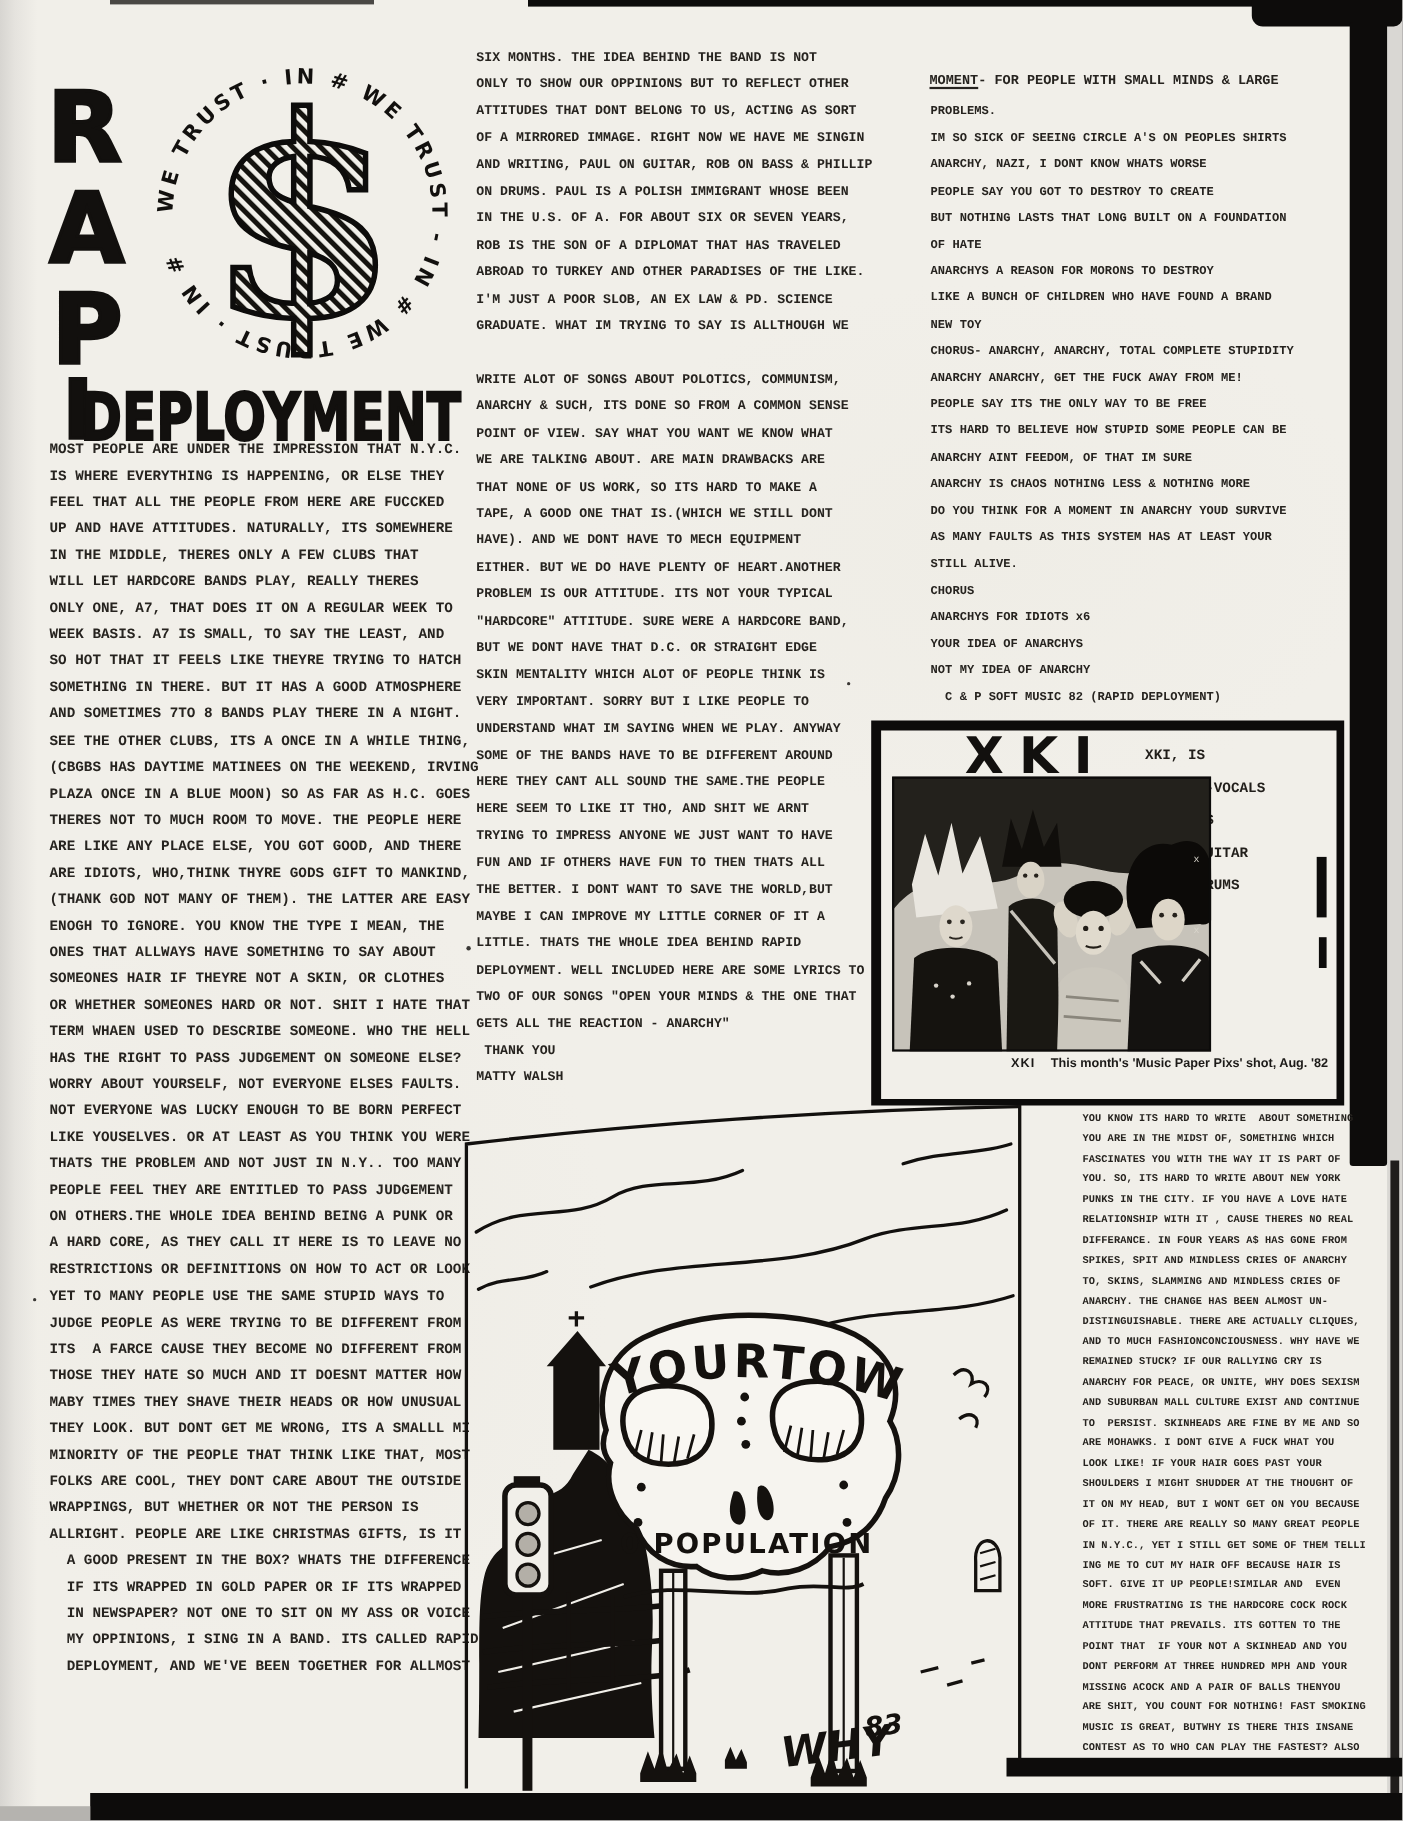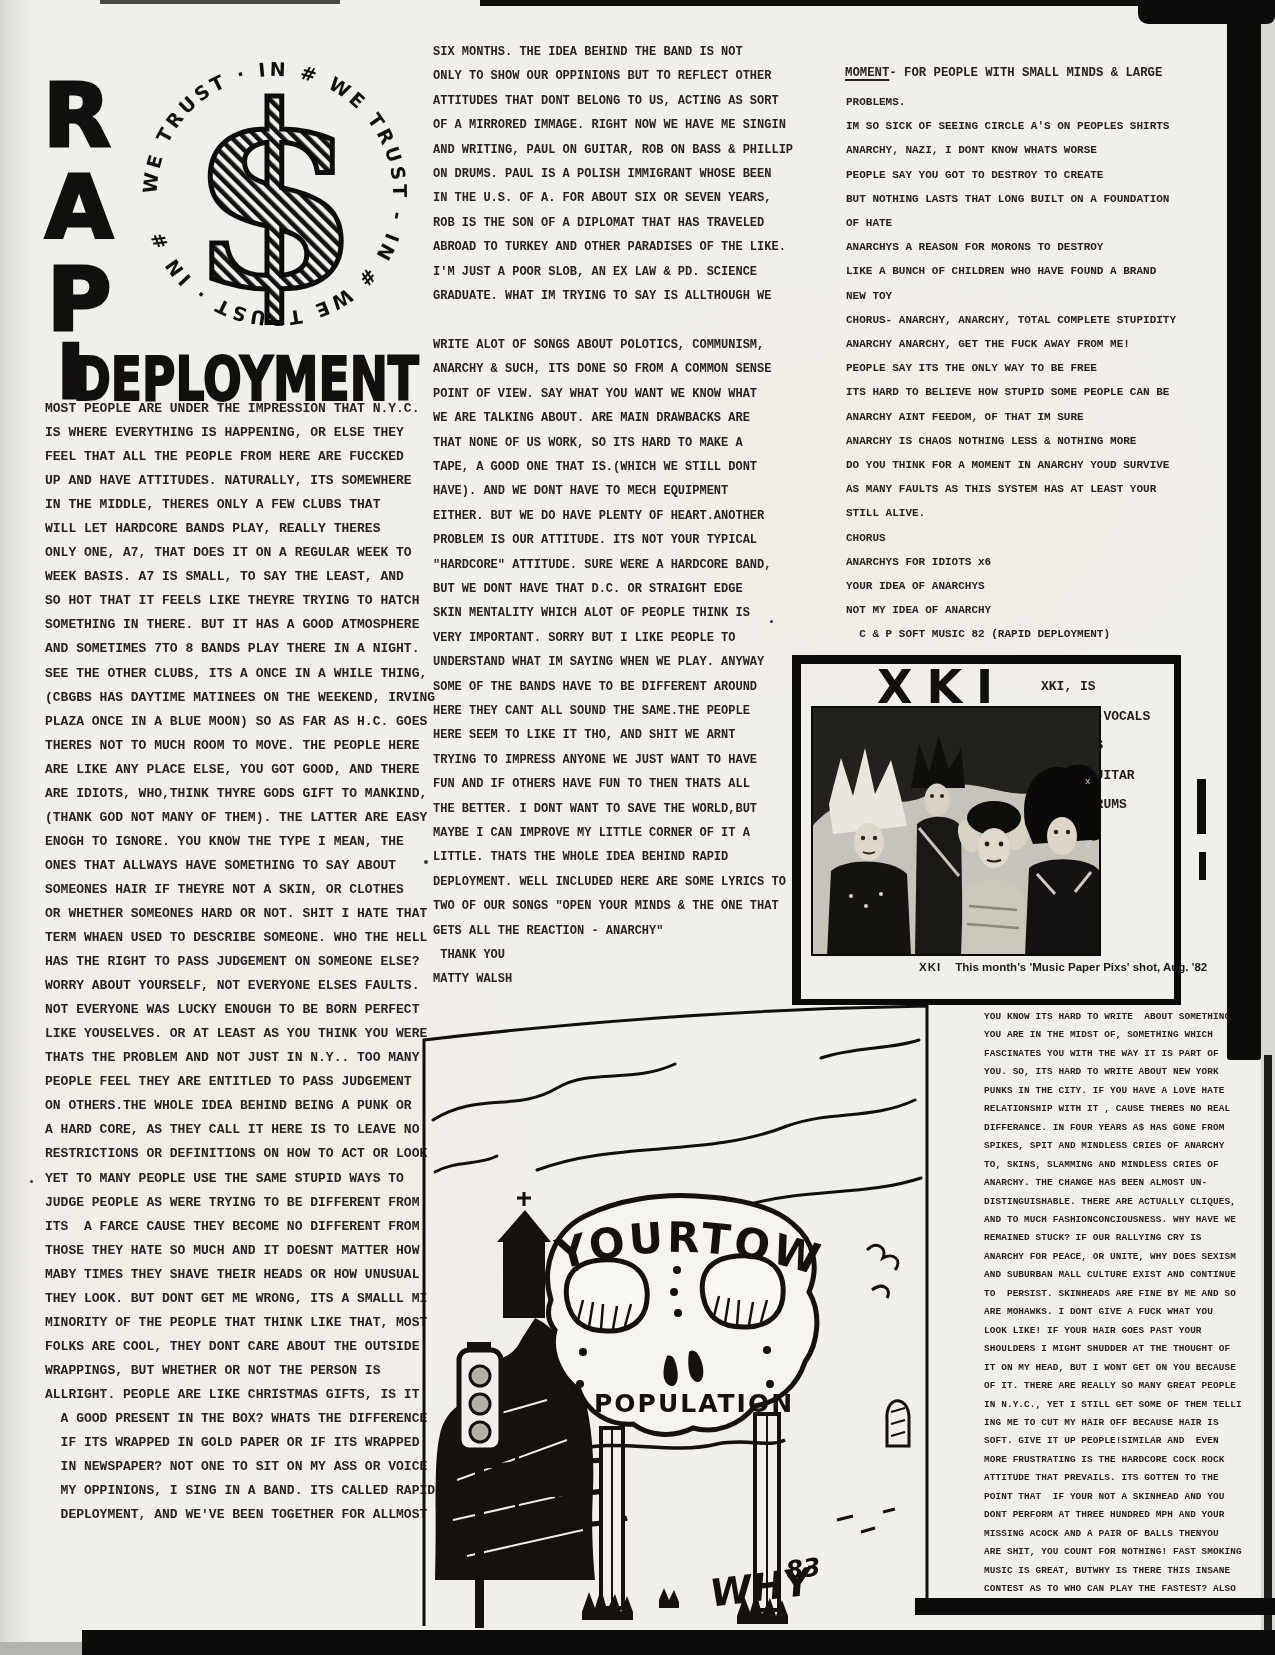--- a/index.html
+++ b/index.html
@@ -15,21 +15,21 @@
   #lyric-head .ul { text-decoration:underline; text-underline-offset:3px; text-decoration-thickness:2px; }
   #col-lyrics { left:846px; top:90px;   font-size:11px; line-height:24.2px; }
   #col-br     { left:984px; top:1008px; font-size:9.4px;  line-height:18.45px; letter-spacing:0.1px; }
 
   
   #logo { position:absolute; left:35px; top:46px; width:385px; height:362px; }
 
   
   .xki { position:absolute; left:792px; top:655px; width:373px; height:335px;
          border:9px solid #0c0b0a; border-right-width:7px; border-bottom-width:6px;
-         box-sizing:content-box; }
+         box-sizing:content-box;padding-left:41px; }
   .xki-title { position:absolute; left:76px; top:-4px; font-family:"DejaVu Sans","Liberation Sans",sans-serif;
                font-size:46px; font-weight:900; letter-spacing:14px; color:#12100e; }
   .xki-members { position:absolute; left:240px; top:8px; font-family:"Liberation Mono","DejaVu Sans Mono",monospace;
                  font-weight:700; font-size:13px; line-height:29.5px; color:#211e1a; white-space:pre; }
   .xki-photo { position:absolute; left:10px; top:42px; width:290px; height:250px; }
   .xki-caption { position:absolute; left:118px; top:297px; font-size:11.5px; font-weight:700;
                  color:#1c1a18; white-space:nowrap; }
   .xki-caption .lbl { font-weight:900; margin-right:14px; letter-spacing:1px; }
 
   

